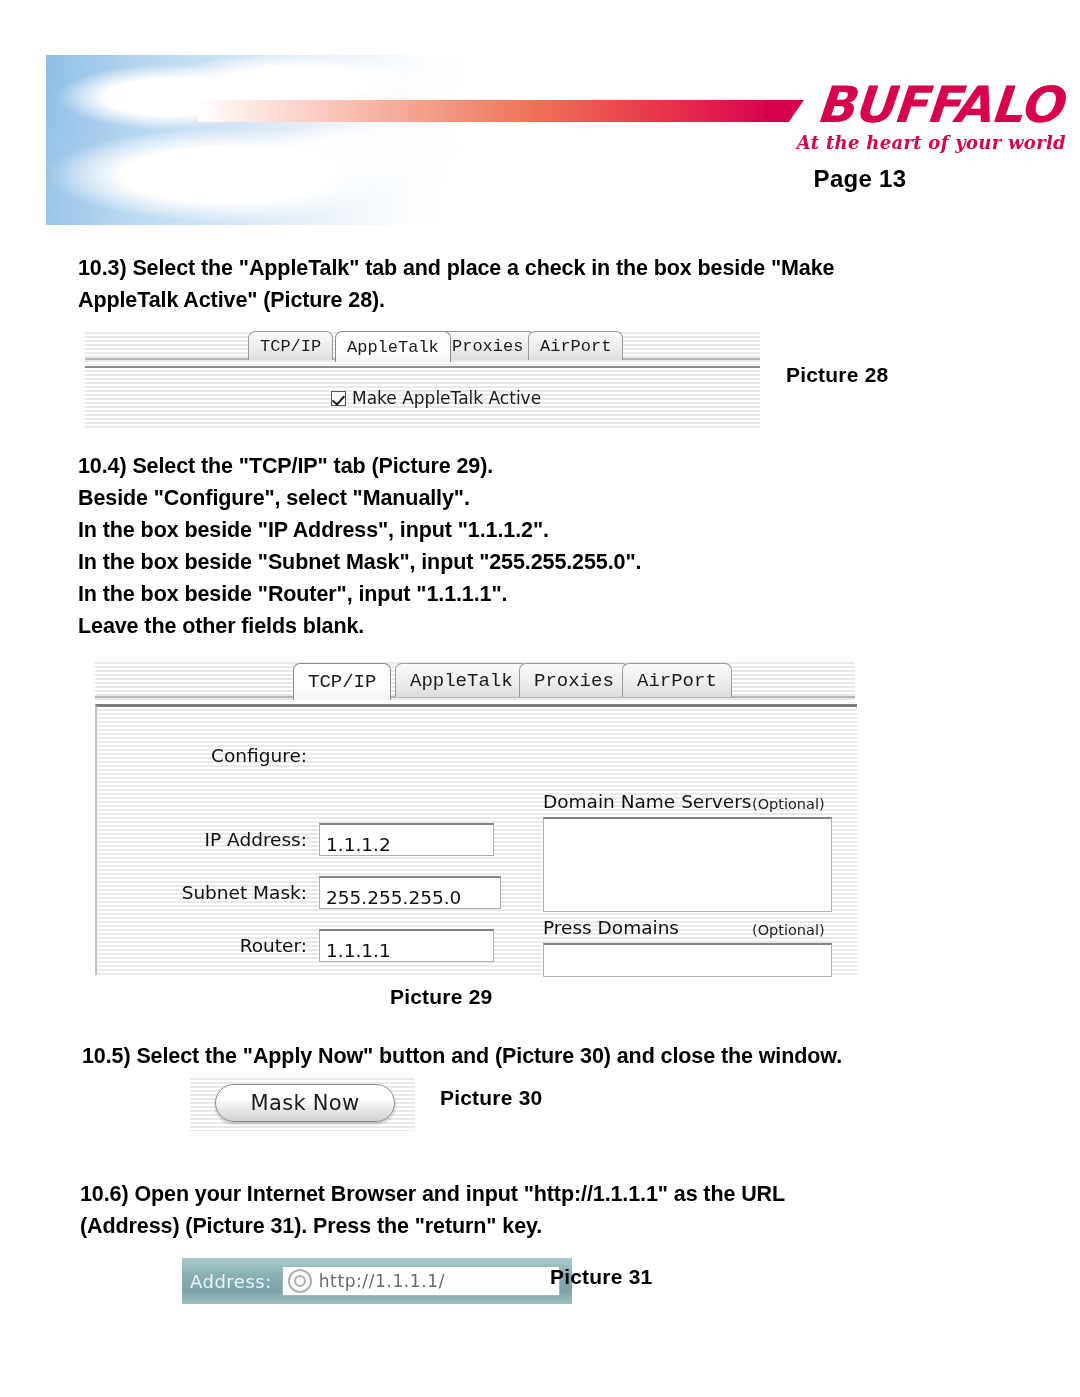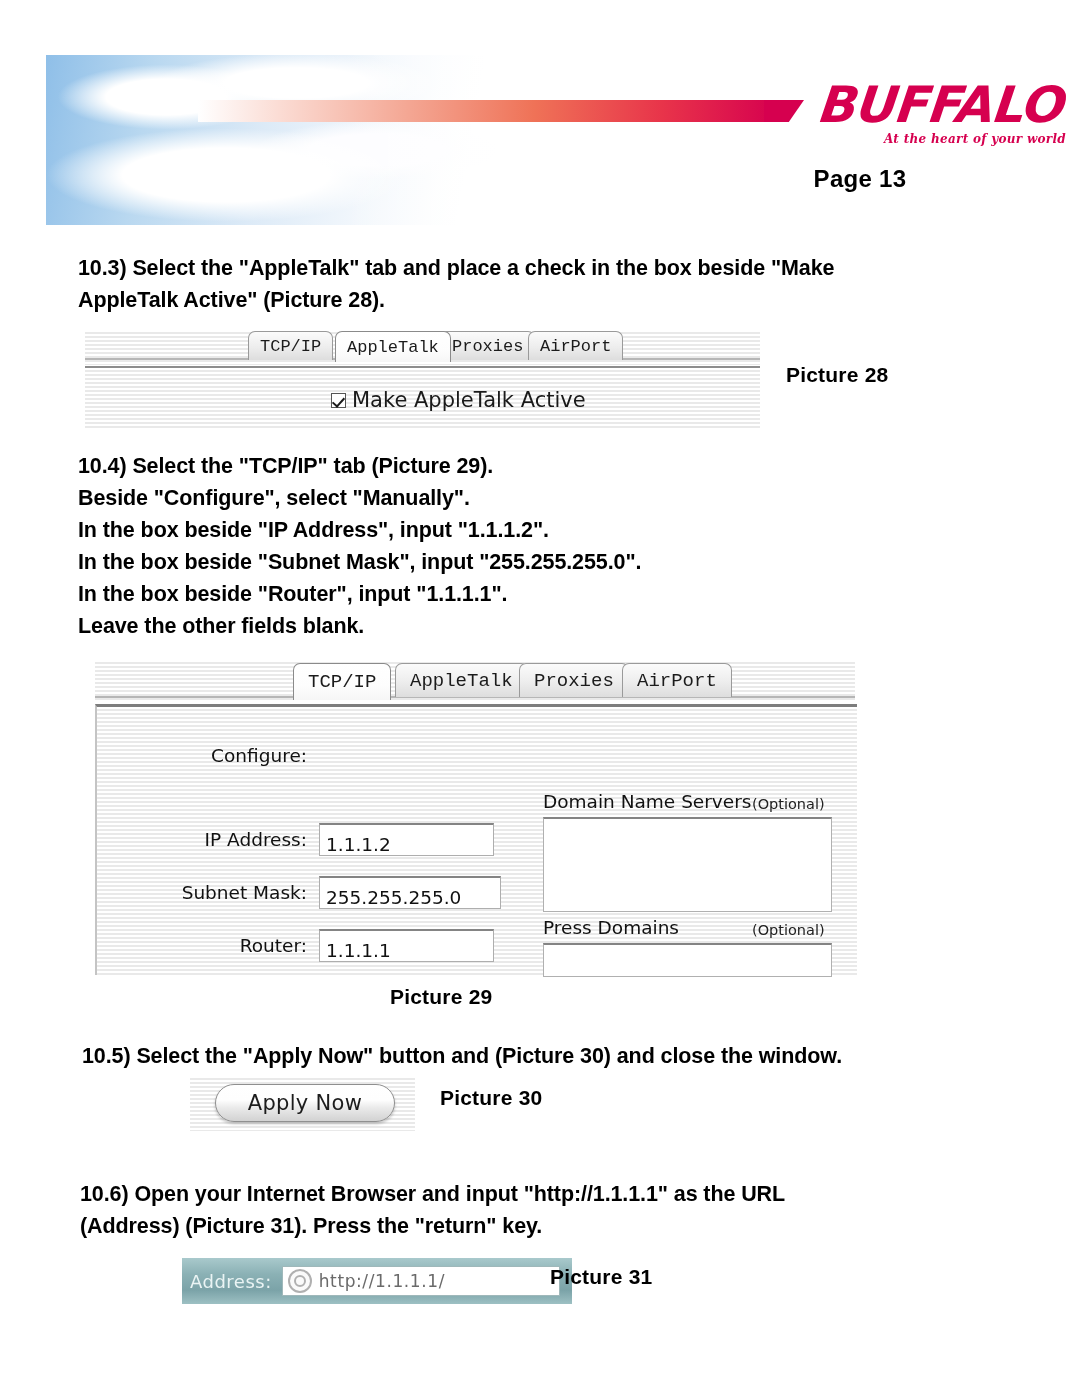--- a/index.html
+++ b/index.html
@@ -77,21 +77,21 @@
     letter-spacing: -1px;
     color: #d6004f;
     line-height: 52px;
     transform: skewX(-8deg);
     white-space: nowrap;
   }
   .logo-tag {
     font-family: "DejaVu Serif", serif;
     font-style: italic;
     font-weight: bold;
-    font-size: 12px;
+    font-size: 18px;
     color: #d6004f;
     letter-spacing: 0.3px;
     margin-top: 1px;
     white-space: nowrap;
   }
   .page-num {
     position: absolute;
     left: 700px;
     top: 165px;
     width: 320px;
@@ -206,21 +206,21 @@
     content: "";
     position: absolute;
     left: 3px; top: 1px;
     width: 5px; height: 10px;
     border: solid #1a1a1a;
     border-width: 0 2px 2px 0;
     transform: rotate(42deg);
   }
   .cb-label {
     font-family: "DejaVu Sans", sans-serif;
-    font-size: 21px;
+    font-size: 17px;
     color: #1a1a1a;
     white-space: nowrap;
   }
 
   
   #pic29 {
     position: absolute;
     left: 95px;
     top: 660px;
     width: 760px;
@@ -478,21 +478,21 @@
     <div class="text-input" style="left:222px; top:222px; width:175px; height:33px;">1.1.1.1</div>
 
   </div>
 </div>
 <div class="caption" id="cap29">Picture  29</div>
 
 <div class="steptext" id="step105">10.5)  Select the "Apply Now" button and (Picture 30) and close the window.</div>
 
 <div id="pic30">
   <div class="btn-bg pinstripe"></div>
-  <div class="aqua-button">Apply Now</div>
+  <div class="aqua-button">Mask Now</div>
 </div>
 <div class="caption" id="cap30">Picture 30</div>
 
 <div class="steptext" id="step106">10.6)  Open your Internet Browser and input "http://1.1.1.1" as the URL
 (Address) (Picture 31).  Press the "return" key.</div>
 
 <div id="pic31">
   <span class="addr-label">Address:</span>
   <div class="addr-field">
     <span class="at-icon"></span>

